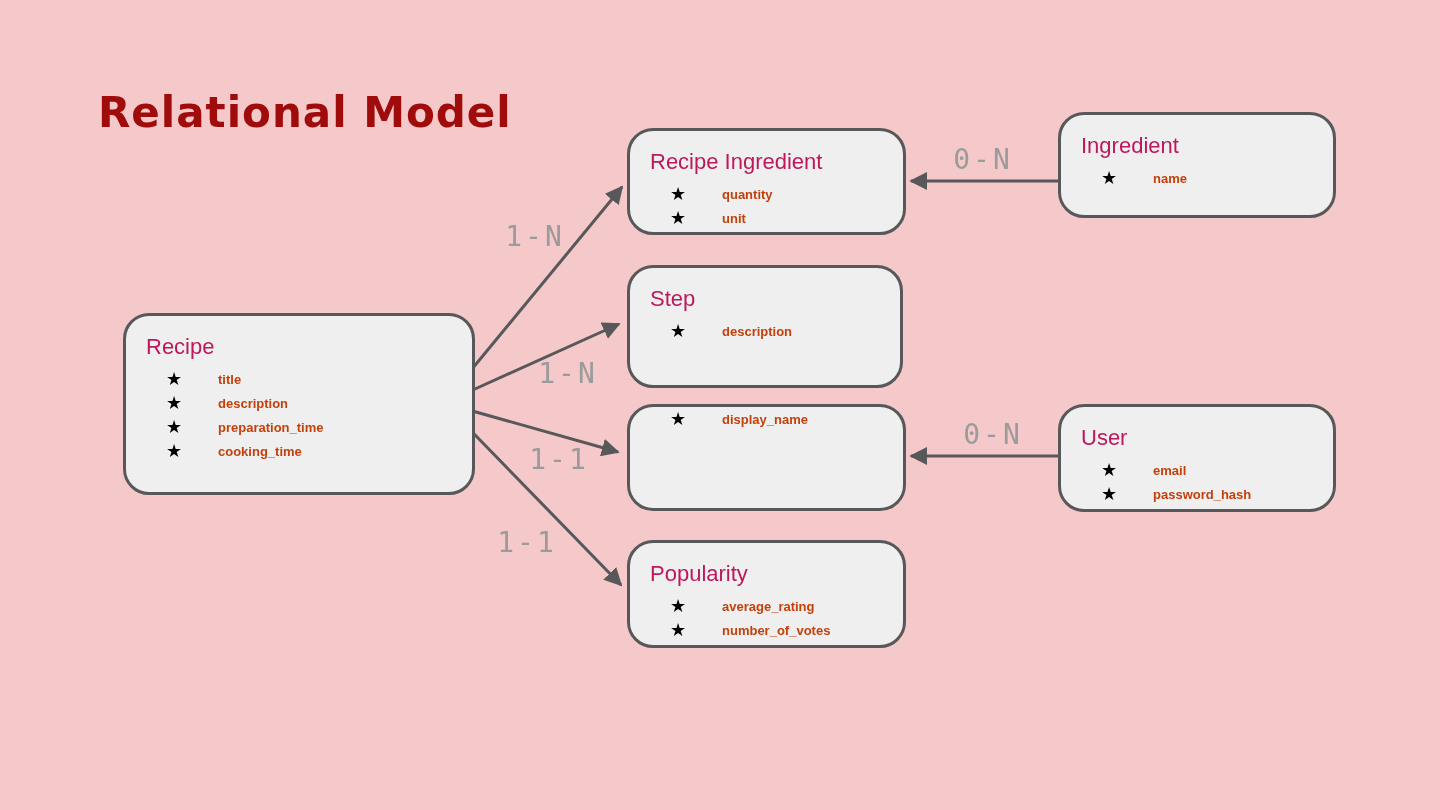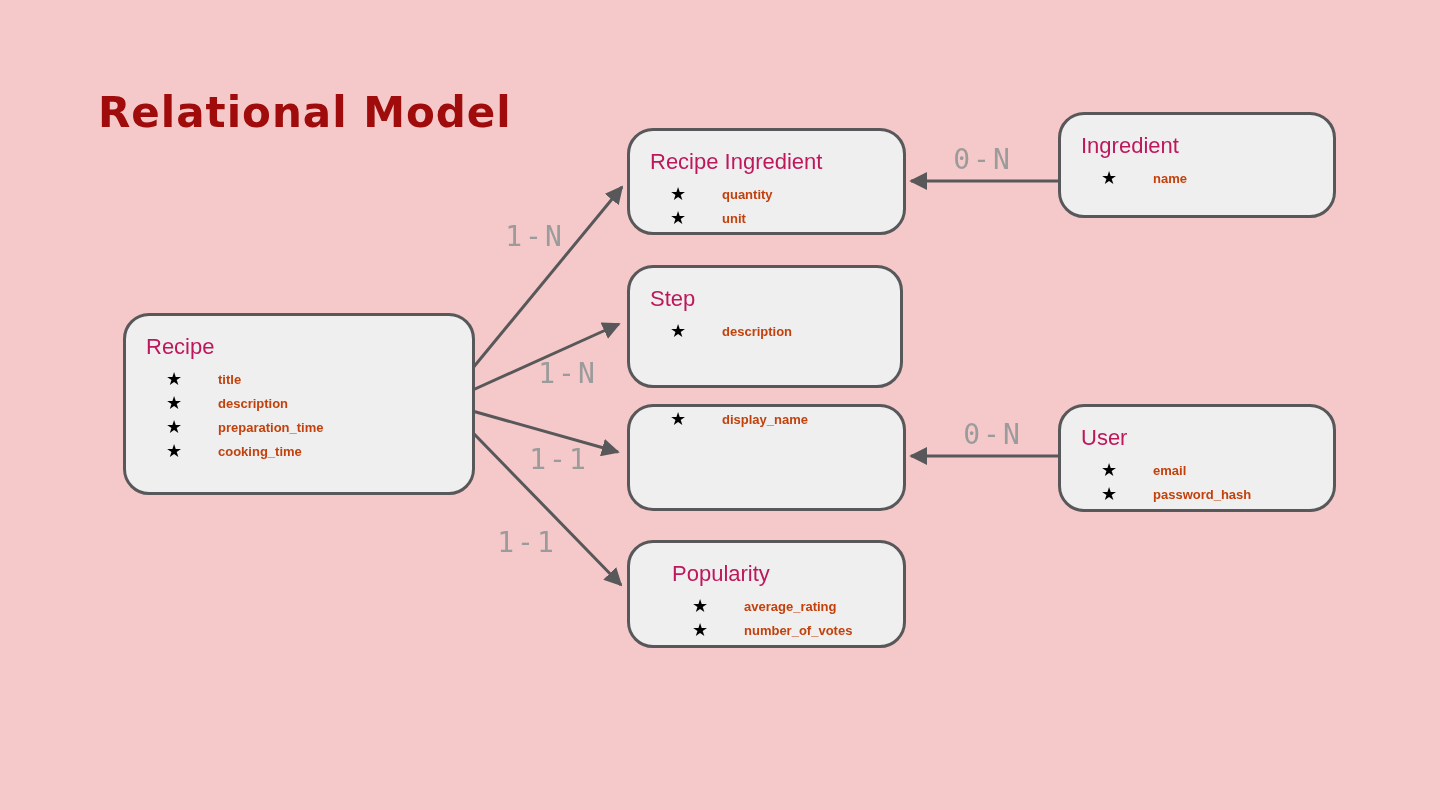--- a/index.html
+++ b/index.html
@@ -145,21 +145,21 @@
     </div>
   </div>
 
   <div class="entity" style="left:627px; top:404px; width:279px; height:107px;">
     <div class="attr-row">
       <span class="star">★</span>
       <span class="attr-name">display_name</span>
     </div>
   </div>
 
-  <div class="entity" style="left:627px; top:540px; width:279px; height:108px;padding-left:22px;">
+  <div class="entity" style="left:627px; top:540px; width:279px; height:108px;">
     <div class="entity-title">Popularity</div>
     <div class="attr-row">
       <span class="star">★</span>
       <span class="attr-name">average_rating</span>
     </div>
     <div class="attr-row">
       <span class="star">★</span>
       <span class="attr-name">number_of_votes</span>
     </div>
   </div>

